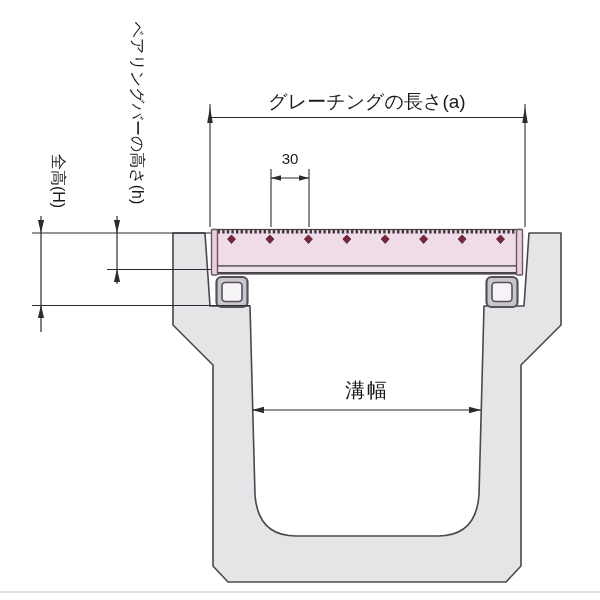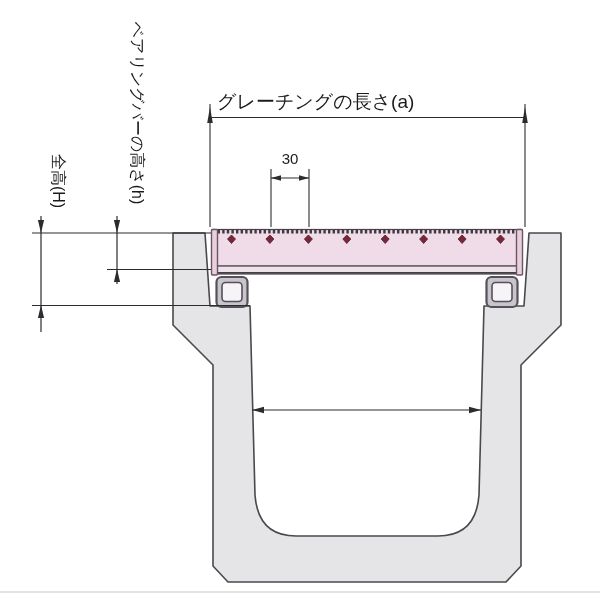--- a/index.html
+++ b/index.html
@@ -5,21 +5,21 @@
   html,body{margin:0;padding:0;background:#ffffff;}
   .canvas{
     position:relative;width:600px;height:600px;background:#ffffff;overflow:hidden;
     font-family:"Liberation Sans","DejaVu Sans",sans-serif;color:#1a1a1a;
   }
   .canvas svg{position:absolute;left:0;top:0;}
   .lbl{position:absolute;white-space:nowrap;color:#1a1a1a;line-height:1.1;}
   .lbl.rot{transform:rotate(90deg);transform-origin:0 0;}
   .t-bearing{left:146px;top:6px;width:214px;height:19px;font-size:16px;text-align:center;}
   .t-zenko{left:67px;top:144px;width:74px;height:19px;font-size:16px;text-align:center;}
-  .t-length{left:217px;top:92px;width:300px;height:22px;font-size:19px;text-align:left;}
+  .t-length{left:217px;top:92px;width:300px;height:22px;font-size:19px;text-align:center;}
   .t-50{left:269px;top:151px;width:42px;height:18px;font-size:15px;text-align:center;}
   .t-mizo{left:317px;top:379px;width:100px;height:24px;font-size:20px;text-align:center;letter-spacing:2px;}
   .dimline{stroke:#2d2b2f;stroke-width:1.2;fill:none;}
   .extline{stroke:#2d2b2f;stroke-width:1.1;fill:none;}
   .dimarrow{fill:#2d2b2f;stroke:none;}
   .objline{stroke:#4a4048;fill:none;}
 </style>
 </head>
 <body>
 
@@ -98,13 +98,14 @@
       <polygon class="dimarrow" points="481,410 469,406.8 469,413.2"></polygon>
     </g>
 
     <line x1="0" y1="592" x2="600" y2="592" stroke="#d9d9d9" stroke-width="1.5"></line>
   </svg>
 
   <div class="lbl rot t-bearing">ベアリングバーの高さ(h)</div>
   <div class="lbl rot t-zenko">全高(H)</div>
   <div class="lbl t-length">グレーチングの長さ(a)</div>
   <div class="lbl t-50">30</div>
+  <div class="lbl t-mizo">溝幅</div>
 </div>
 
 </body></html>

